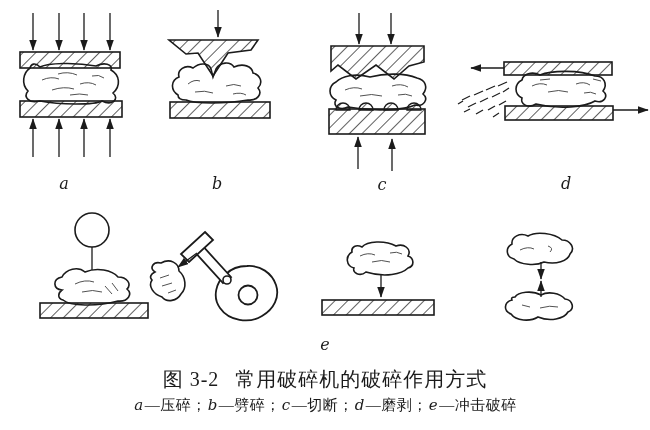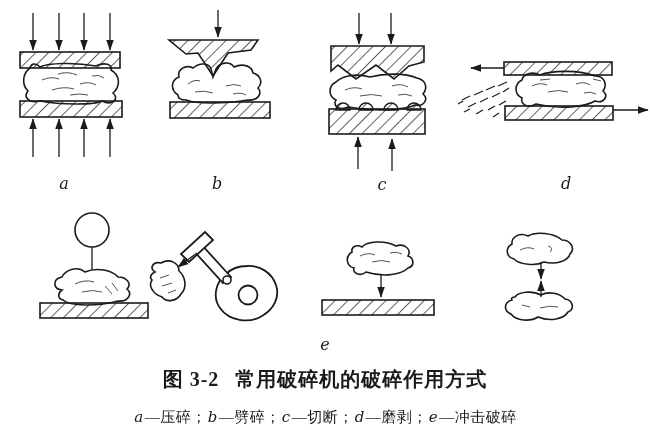--- a/index.html
+++ b/index.html
@@ -7,23 +7,23 @@
     position:relative;width:650px;height:430px;background:#ffffff;
     font-family:"Liberation Serif",serif;overflow:hidden;
   }
   .stage svg{position:absolute;left:0;top:0;}
   svg .ink{stroke:#1b1b1b;fill:none;}
   svg text.panel-label{
     font-family:"DejaVu Serif",serif;font-style:italic;
     font-size:16px;fill:#1b1b1b;text-anchor:middle;
   }
   .caption{position:absolute;left:0;top:366px;width:650px;text-align:center;color:#1b1b1b;}
-  .cap-line1{font-size:20px;font-weight:bold;letter-spacing:1px;}
+  .cap-line1{font-size:20px;font-weight:normal;letter-spacing:1px;}
   .cap-line1 .figno{margin-right:16px;}
-  .cap-line2{margin-top:15px;font-size:15px;letter-spacing:.5px;}
+  .cap-line2{margin-top:3px;font-size:15px;letter-spacing:.5px;}
   .cap-line2 i{font-family:"DejaVu Serif",serif;font-style:italic;margin:0 1px;}
 </style>
 </head>
 <body>
 
 <div class="stage">
   <svg width="650" height="430" viewBox="0 0 650 430">
     <defs>
       <pattern id="hatch" width="9" height="9" patternUnits="userSpaceOnUse" patternTransform="rotate(-45)">
         <line x1="0" y1="9" x2="9" y2="9" stroke="#1b1b1b" stroke-width="1.4"></line>

